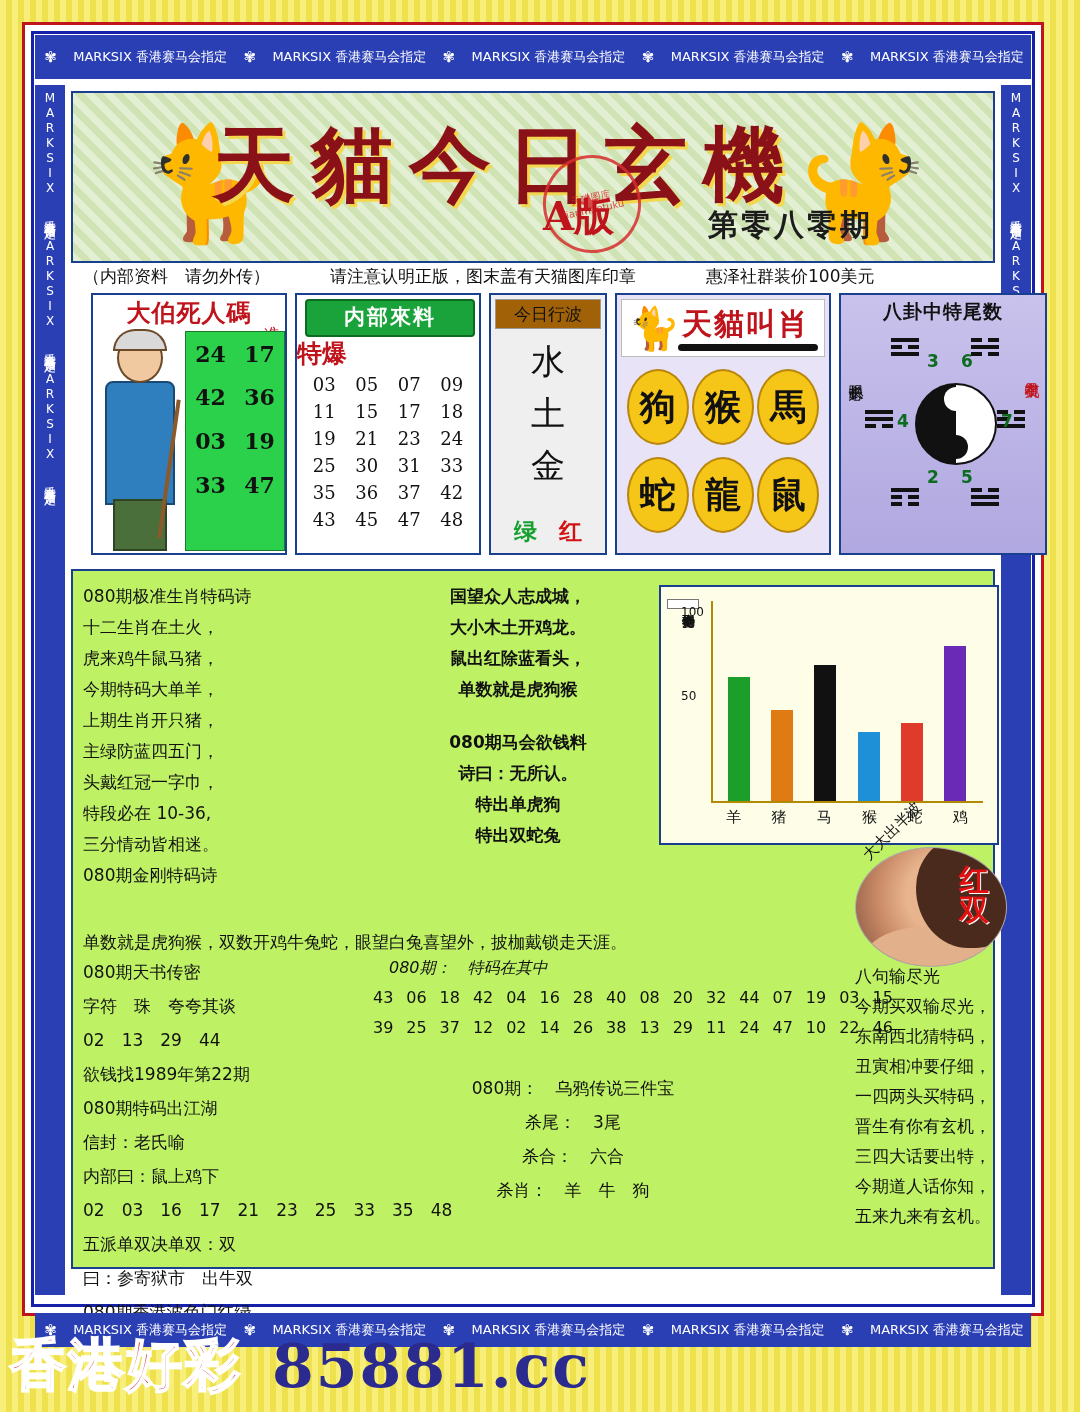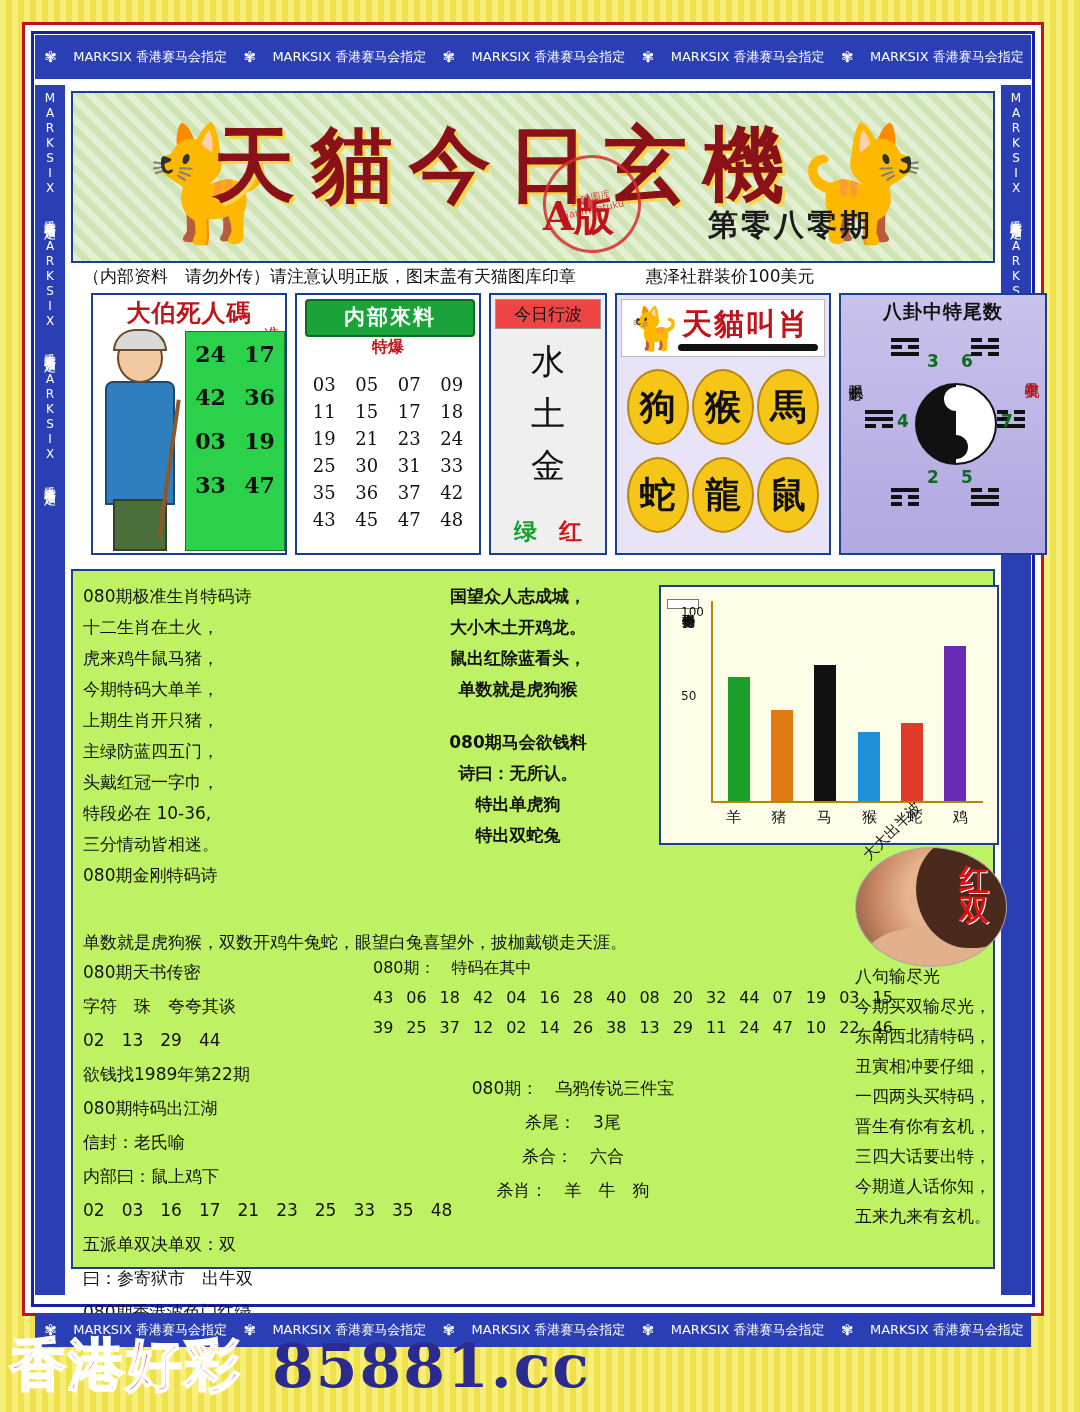--- a/index.html
+++ b/index.html
@@ -84,21 +84,21 @@
     display:flex;align-items:center;justify-content:center;
     transform:rotate(-12deg);opacity:.85;text-align:center;line-height:1.2;
   }
   .stamp .star{position:absolute;font-size:28px;top:28px;left:31px;}
   .subline{
     position:absolute;left:46px;right:46px;top:236px;height:30px;
     display:flex;align-items:center;font-size:17px;color:#111;
   }
   .subline span{white-space:nowrap;}
   .subline .s1{margin-left:12px;}
-  .subline .s2{}
+  .subline .s2{margin-left:60px;}
   .subline .s3{margin-left:70px;}
   
   .boxrow{position:absolute;left:46px;right:46px;top:268px;height:268px;}
   .box{position:absolute;border:2px solid #1b3f8f;background:#fff;box-sizing:border-box;}
   
   .box1{left:20px;top:0;width:196px;height:262px;background:#fff;}
   .b1title{
     position:absolute;left:0;right:0;top:2px;text-align:center;
     font-size:24px;font-weight:bold;color:#c0141c;letter-spacing:1px;
     font-family:"DejaVu Serif",serif;
@@ -120,29 +120,29 @@
     font-family:"DejaVu Serif",serif;
   }
   
   .box2{left:224px;top:0;width:186px;height:262px;}
   .b2head{
     position:absolute;left:8px;top:4px;width:166px;height:34px;
     background:#1aa33a;border:2px solid #0c6b22;border-radius:4px;
     color:#fff;font-size:21px;font-weight:bold;text-align:center;line-height:32px;letter-spacing:2px;
   }
   .b2sub{
-    position:absolute;left:0;right:0;top:42px;text-align:center;
-    font-size:16px;font-weight:bold;color:#c0141c;font-family:"DejaVu Serif",serif;
+    position:absolute;left:0;right:0;top:42px;
+    font-size:25px;font-weight:bold;color:#c0141c;font-family:"DejaVu Serif",serif;
   }
   .b2nums{position:absolute;left:6px;right:6px;top:76px;font-size:18px;color:#111;}
   .b2nums .nr{display:flex;justify-content:space-around;line-height:27px;font-family:"DejaVu Serif",serif;}
   
   .box3{left:418px;top:0;width:118px;height:262px;background:#efefef;}
   .b3head{
-    position:absolute;left:4px;right:4px;top:4px;height:28px;background:#ef4444;
+    position:absolute;left:4px;right:4px;top:4px;height:28px;background:#a16207;
     border:1px solid #999;text-align:center;font-size:17px;line-height:28px;color:#111;
   }
   .b3body{position:absolute;left:0;right:0;top:40px;text-align:center;}
   .b3body .ch{font-size:34px;font-family:"DejaVu Serif",serif;color:#111;line-height:52px;}
   .b3colors{position:absolute;left:0;right:0;bottom:6px;text-align:center;font-size:23px;font-weight:bold;}
   .b3colors .g{color:#14a02e;margin-right:14px;}
   .b3colors .r{color:#d01414;}
   
   .box4{left:544px;top:0;width:216px;height:262px;background:#e9e3f7;}
   .b4head{
@@ -534,21 +534,21 @@
         <div>080期特码出江湖</div>
         <div>信封：老氏喻</div>
         <div>内部曰：鼠上鸡下</div>
         <div style="white-space:nowrap">02　03　16　17　21　23　25　33　35　48</div>
         <div>五派单双决单双：双</div>
         <div>曰：参寄狱市　出牛双</div>
         <div>080期香港波色门红绿</div>
       </div>
 
       <div class="numgrid" style="top:382px">
-        <div style="margin-left:0;">080期：　特码在其中</div>
+        <div style="margin-left:16px;font-style:italic;">080期：　特码在其中</div>
         <div class="nr" id="sprow1">
             <span>43</span>
             <span>06</span>
             <span>18</span>
             <span>42</span>
             <span>04</span>
             <span>16</span>
             <span>28</span>
             <span>40</span>
             <span>08</span>

